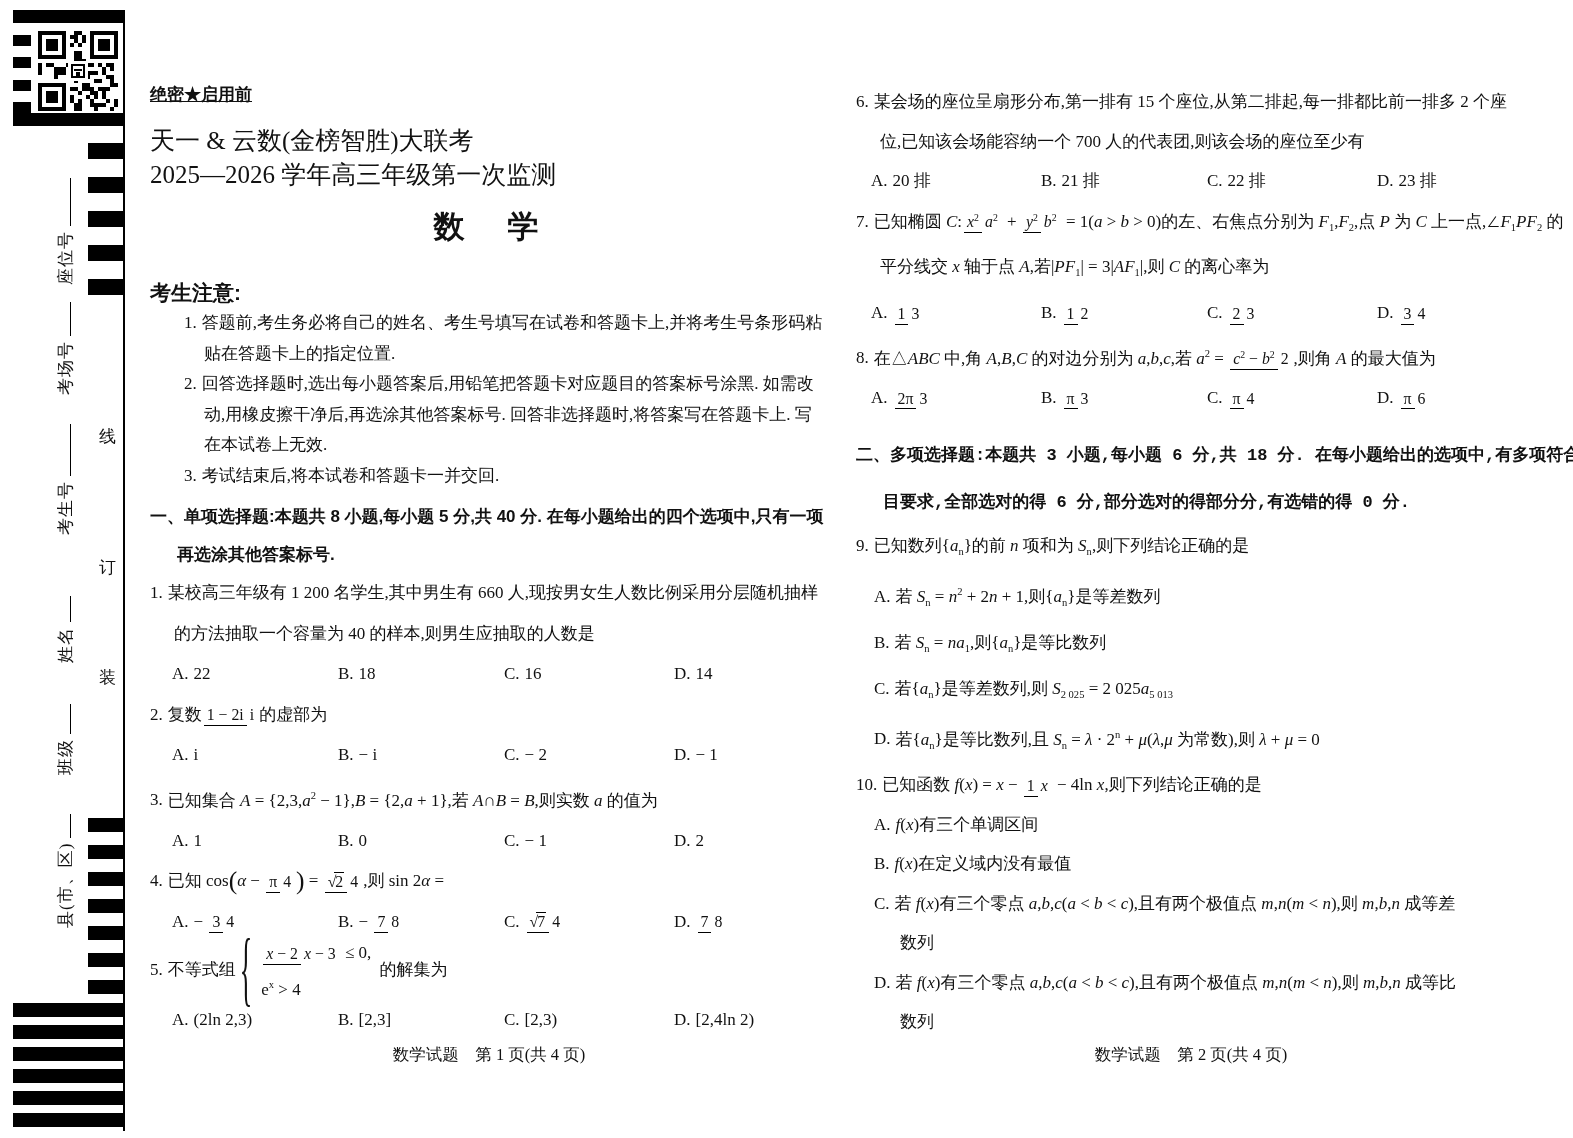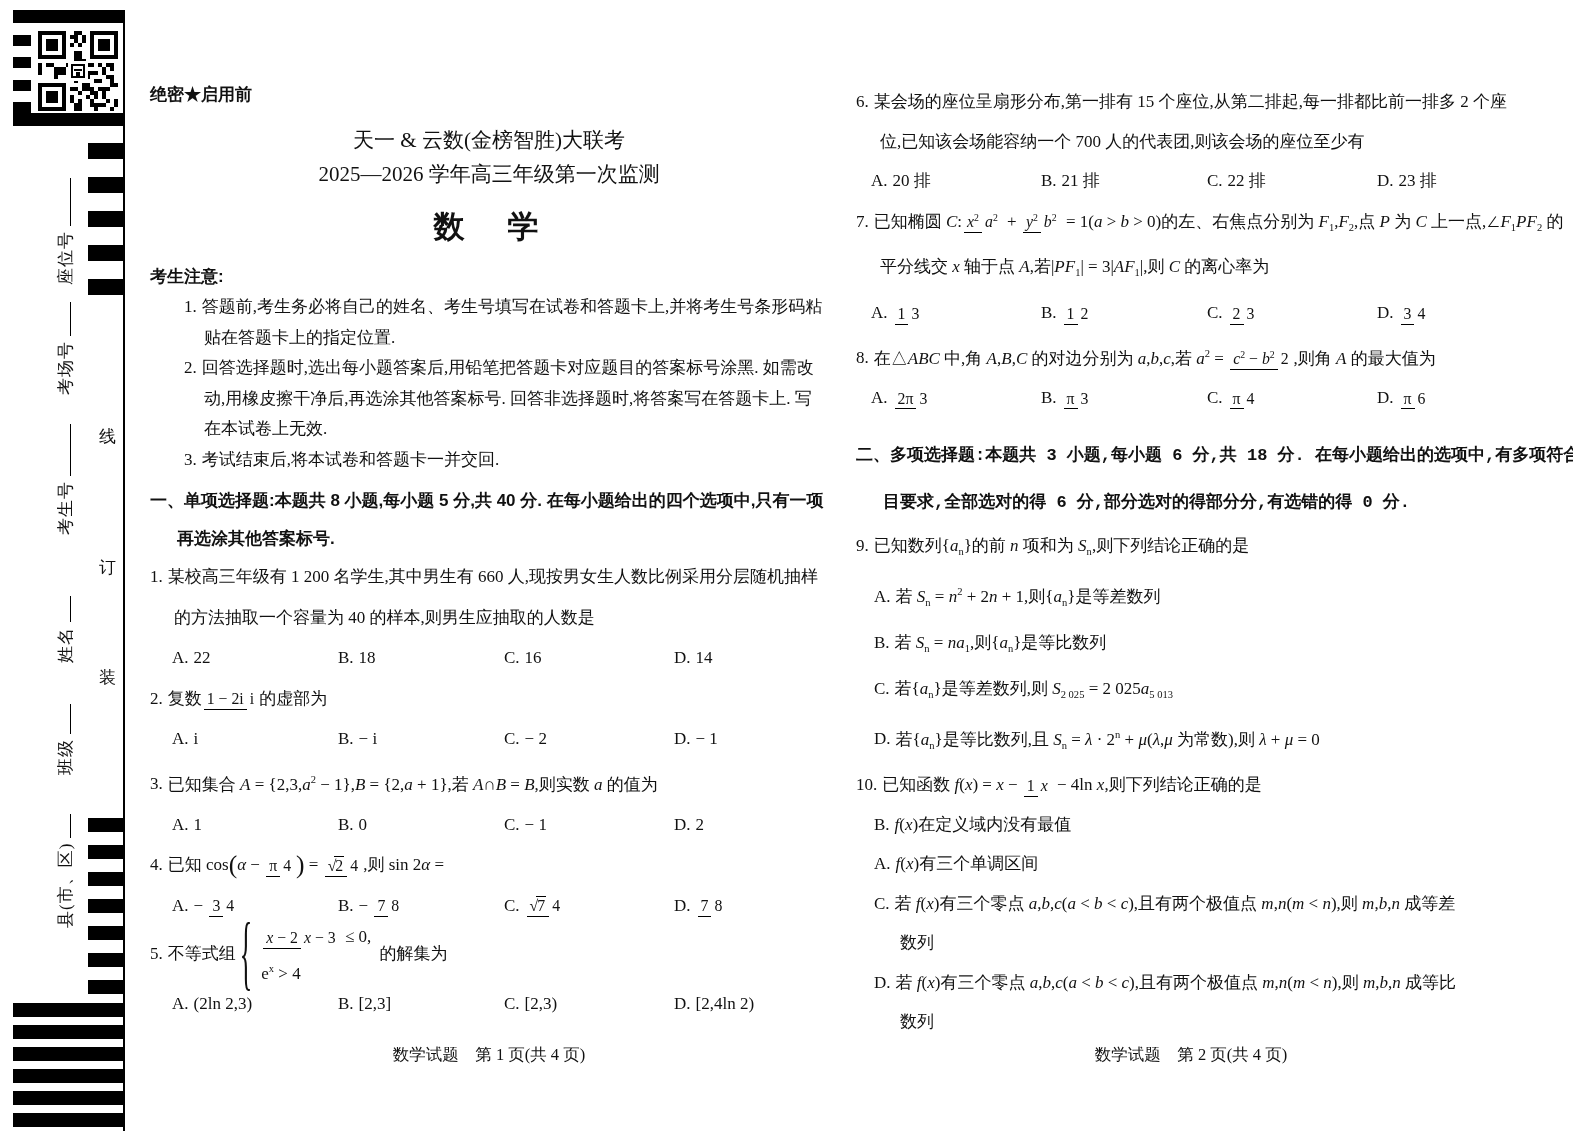--- a/index.html
+++ b/index.html
@@ -17,26 +17,26 @@
   .qr{position:absolute;left:38px;top:31px;}
   .rlabel{position:absolute;height:24px;transform:rotate(-90deg);transform-origin:0 0;
           white-space:nowrap;font-size:17px;letter-spacing:1px;}
   .rlabel .blank{display:inline-block;height:1.05em;border-bottom:1.6px solid #000;margin-left:5px;}
   .bindch{position:absolute;left:99px;font-size:17px;font-family:"Liberation Sans",sans-serif;}
   
   .col{position:absolute;top:82px;height:1046px;}
   .col-left{left:150px;width:678px;}
   .col-right{left:856px;width:670px;}
   .hd{font-family:"Liberation Sans",sans-serif;font-weight:700;}
-  .secrecy{font-size:17px;line-height:26px;}
-  .title1,.title2{text-align:center;font-size:21px;line-height:31px;white-space:nowrap;}
+  .secrecy{font-size:17px;line-height:26px;text-decoration:underline;}
+  .title1,.title2{font-size:25px;line-height:31px;white-space:nowrap;}
   .title1{margin-top:17px;}
   .title2{margin-top:3px;}
   .subject{text-align:center;font-size:31px;font-weight:700;line-height:46px;margin-top:14px;letter-spacing:6px;}
-  .notice-head{font-size:17px;line-height:30px;margin-top:12px;}
+  .notice-head{font-size:21px;line-height:30px;margin-top:28px;}
   .nline{padding-left:54px;line-height:30.5px;white-space:nowrap;}
   .nfirst{text-indent:-20px;}
   .nnum{padding-right:5px;}
   .sec-head{font-size:17px;margin-top:6px;white-space:nowrap;}
   .sec-head .sl1{line-height:40px;}
   .sec-head .sl2{padding-left:27px;line-height:36px;}
   .col-right .sec-head{margin-top:14px;font-family:Liberation Mono, monospace;}
   .col-right .sec-head .sl1{line-height:48px;}
   .col-right .sec-head .sl2{line-height:46px;}
   .qline{padding-left:24px;text-indent:0;line-height:40.5px;white-space:nowrap;}
@@ -372,22 +372,22 @@
           <div class="optline"><span class="ol">A.</span>若 <span class="vi">S</span><sub>n</sub> = <span class="vi">n</span><sup>2</sup> + 2<span class="vi">n</span> + 1,则{<span class="vi">a</span><sub>n</sub>}是等差数列</div>
           <div class="optline"><span class="ol">B.</span>若 <span class="vi">S</span><sub>n</sub> = <span class="vi">na</span><sub>1</sub>,则{<span class="vi">a</span><sub>n</sub>}是等比数列</div>
           <div class="optline"><span class="ol">C.</span>若{<span class="vi">a</span><sub>n</sub>}是等差数列,则 <span class="vi">S</span><sub>2 025</sub> = 2 025<span class="vi">a</span><sub>5 013</sub></div>
           <div class="optline"><span class="ol">D.</span>若{<span class="vi">a</span><sub>n</sub>}是等比数列,且 <span class="vi">S</span><sub>n</sub> = <span class="vi">λ</span> · 2<sup>n</sup> + <span class="vi">μ</span>(<span class="vi">λ</span>,<span class="vi">μ</span> 为常数),则 <span class="vi">λ</span> + <span class="vi">μ</span> = 0</div>
         </div>
         <div class="question">
           <div class="qline qfirst" style="padding-left: 30px; text-indent: -30px;"><span class="qnum">10.</span>已知函数 <span class="vi">f</span>(<span class="vi">x</span>) = <span class="vi">x</span> − <span class="frac">
               <span class="fn">1</span>
               <span class="fd"><span class="vi">x</span></span>
             </span> − 4ln <span class="vi">x</span>,则下列结论正确的是</div>
+          <div class="optline"><span class="ol">A.</span><span class="vi">f</span>(<span class="vi">x</span>)有三个单调区间</div>
           <div class="optline"><span class="ol">B.</span><span class="vi">f</span>(<span class="vi">x</span>)在定义域内没有最值</div>
-          <div class="optline"><span class="ol">A.</span><span class="vi">f</span>(<span class="vi">x</span>)有三个单调区间</div>
           <div class="optline"><span class="ol">C.</span>若 <span class="vi">f</span>(<span class="vi">x</span>)有三个零点 <span class="vi">a</span>,<span class="vi">b</span>,<span class="vi">c</span>(<span class="vi">a</span> &lt; <span class="vi">b</span> &lt; <span class="vi">c</span>),且有两个极值点 <span class="vi">m</span>,<span class="vi">n</span>(<span class="vi">m</span> &lt; <span class="vi">n</span>),则 <span class="vi">m</span>,<span class="vi">b</span>,<span class="vi">n</span> 成等差</div>
           <div class="optline optcont">数列</div>
           <div class="optline"><span class="ol">D.</span>若 <span class="vi">f</span>(<span class="vi">x</span>)有三个零点 <span class="vi">a</span>,<span class="vi">b</span>,<span class="vi">c</span>(<span class="vi">a</span> &lt; <span class="vi">b</span> &lt; <span class="vi">c</span>),且有两个极值点 <span class="vi">m</span>,<span class="vi">n</span>(<span class="vi">m</span> &lt; <span class="vi">n</span>),则 <span class="vi">m</span>,<span class="vi">b</span>,<span class="vi">n</span> 成等比</div>
           <div class="optline optcont">数列</div>
         </div>
       </div>
     <div class="footer">数学试题　第 2 页(共 4 页)</div>
   </div>
 
 </div>

